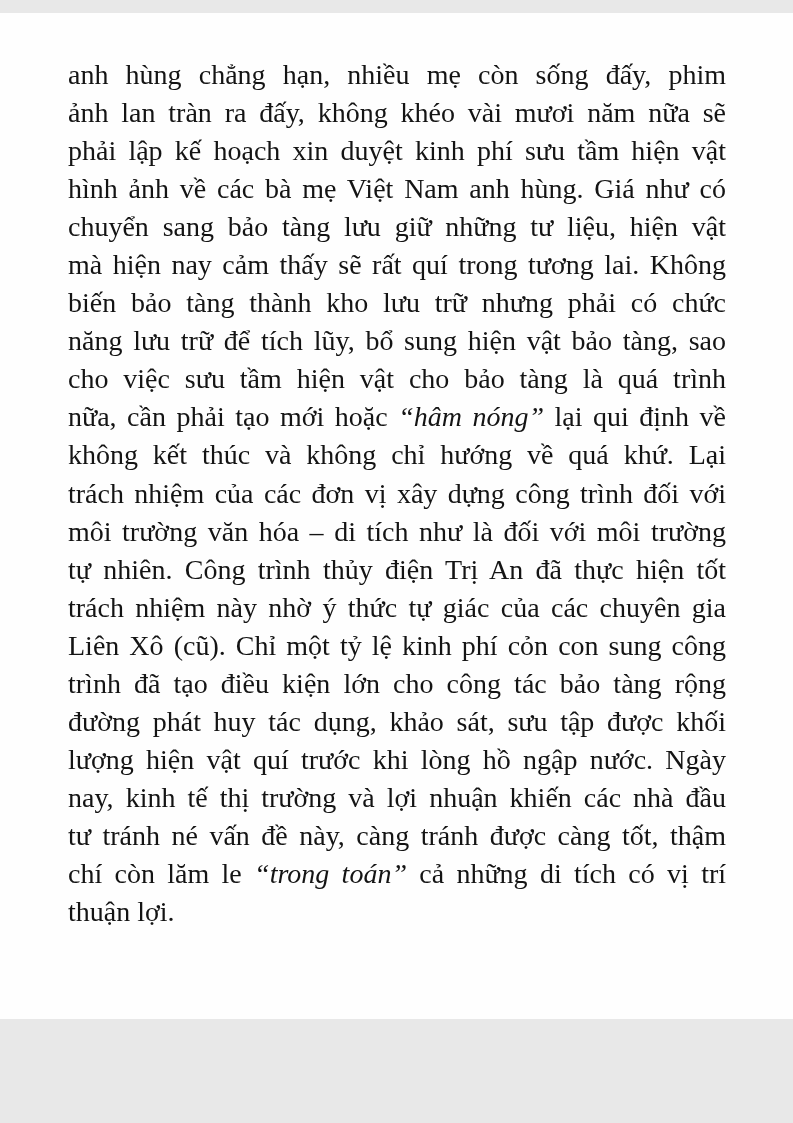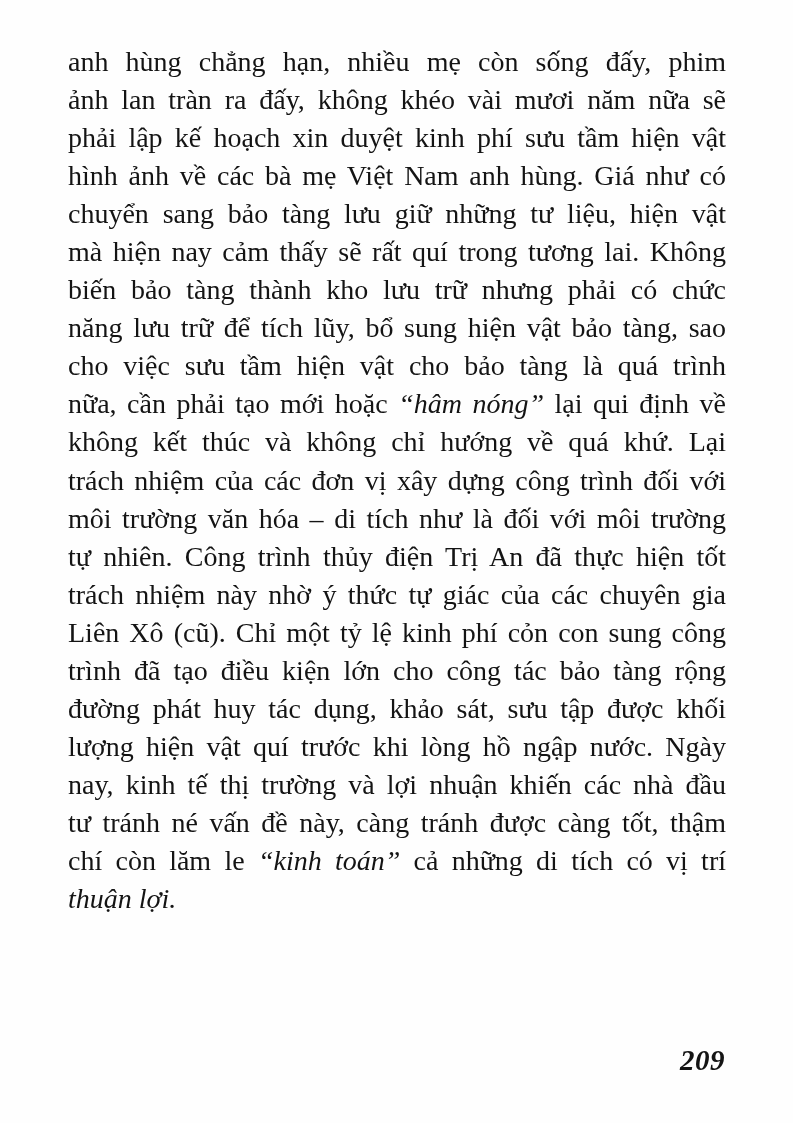--- a/index.html
+++ b/index.html
@@ -3,22 +3,22 @@
 <meta charset="utf-8">
 <style>
   html, body {
     margin: 0;
     padding: 0;
     background: #e8e8e8;
   }
   .page {
     position: relative;
     width: 793px;
-    height: 1123px;
-    margin: 0 auto;
+    height: 1006px;
+    margin: 13px auto;
     background: #fefefe;
     overflow: hidden;
     font-family: "Liberation Serif", "DejaVu Serif", serif;
     color: #141414;
   }
   .body-text {
     position: absolute;
     left: 68px;
     top: 43px;
     width: 658px;
@@ -27,21 +27,20 @@
     -webkit-font-smoothing: antialiased;
   }
   .line {
     text-align: justify;
     text-align-last: justify;
     white-space: normal;
   }
   .line.no-justify {
     text-align: center;
     text-align-last: left;
-    font-style: italic;
   }
   .italic {
     font-style: italic;
   }
   .page-number {
     position: absolute;
     top: 1044px;
     right: 68px;
     font-size: 29px;
     font-weight: bold;
@@ -68,17 +67,17 @@
       <div class="line"><span>trách nhiệm của các đơn vị xây dựng công trình đối với</span></div>
       <div class="line"><span>môi trường văn hóa – di tích như là đối với môi trường</span></div>
       <div class="line"><span>tự nhiên. Công trình thủy điện Trị An đã thực hiện tốt</span></div>
       <div class="line"><span>trách nhiệm này nhờ ý thức tự giác của các chuyên gia</span></div>
       <div class="line"><span>Liên Xô (cũ). Chỉ một tỷ lệ kinh phí cỏn con sung công</span></div>
       <div class="line"><span>trình đã tạo điều kiện lớn cho công tác bảo tàng rộng</span></div>
       <div class="line"><span>đường phát huy tác dụng, khảo sát, sưu tập được khối</span></div>
       <div class="line"><span>lượng hiện vật quí trước khi lòng hồ ngập nước. Ngày</span></div>
       <div class="line"><span>nay, kinh tế thị trường và lợi nhuận khiến các nhà đầu</span></div>
       <div class="line"><span>tư tránh né vấn đề này, càng tránh được càng tốt, thậm</span></div>
-      <div class="line"><span>chí còn lăm le </span><span class="italic">“kinh toán”</span><span> cả những di tích có vị trí</span></div>
+      <div class="line"><span>chí còn lăm le </span><span class="italic">“trong toán”</span><span> cả những di tích có vị trí</span></div>
       <div class="line no-justify"><span>thuận lợi.</span></div>
     </div>
   <div class="page-number">209</div>
 </div>
 
 </body></html>

